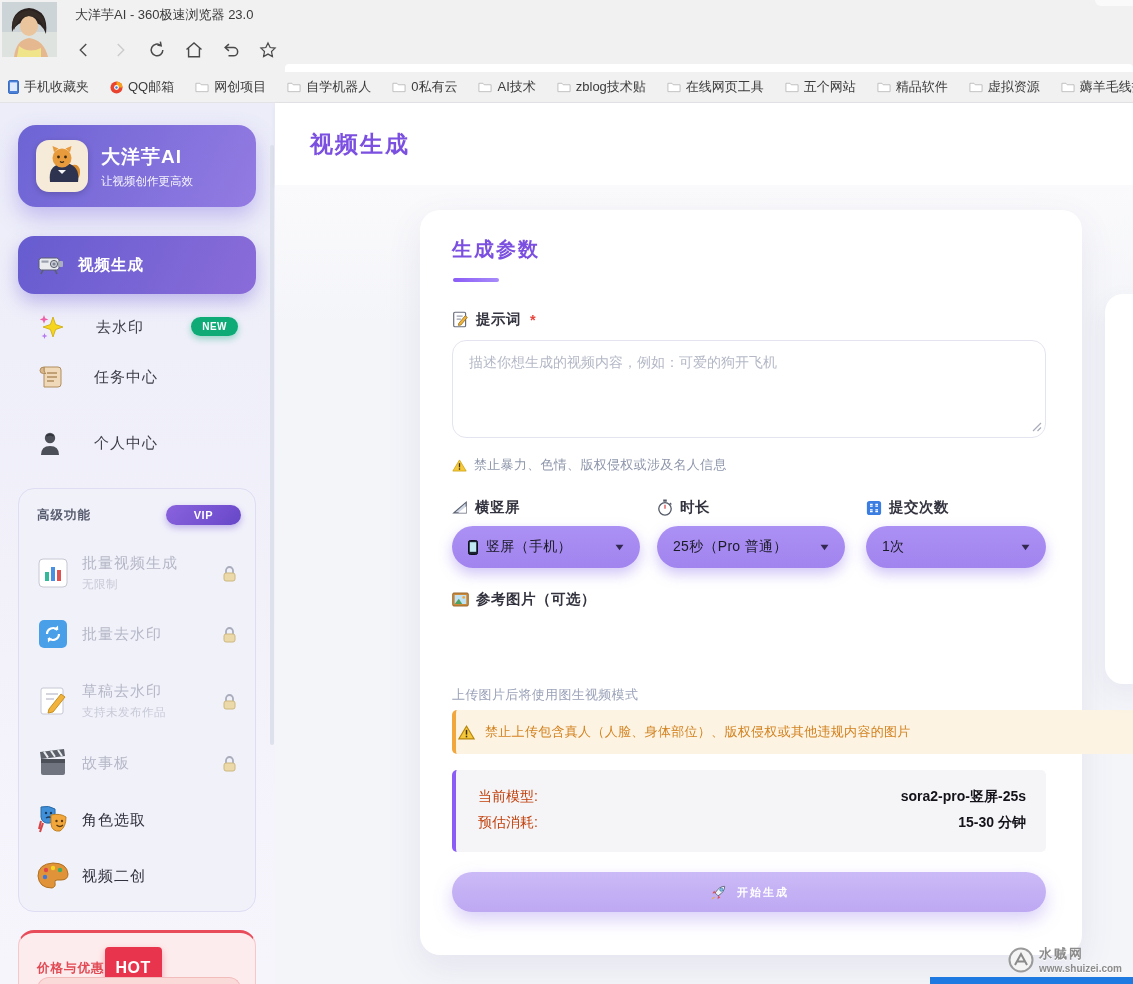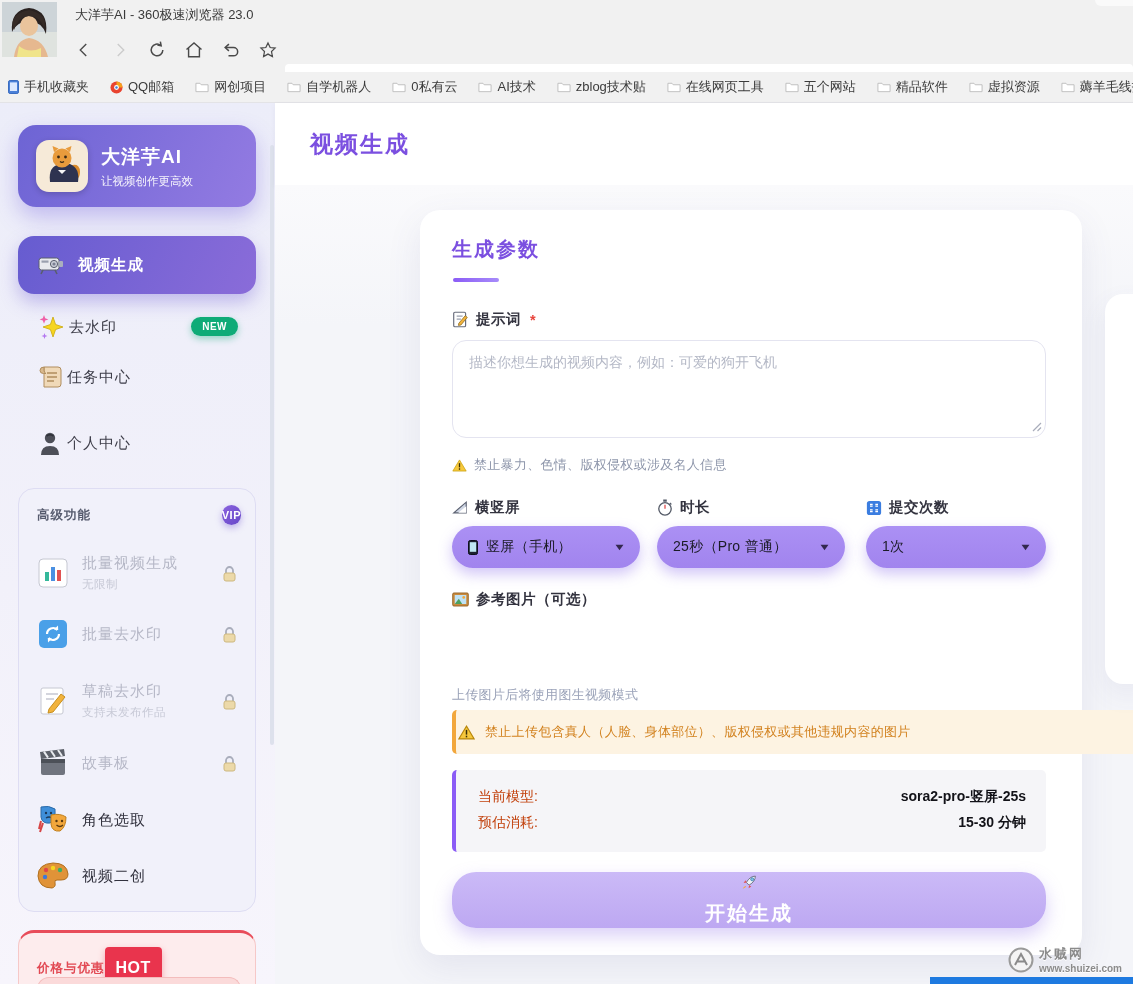--- a/index.html
+++ b/index.html
@@ -24,27 +24,27 @@
   .brand{position:absolute;left:18px;top:22px;width:238px;height:82px;border-radius:18px;
     background:linear-gradient(115deg,#6d64d4 0%,#937be2 100%);box-shadow:0 10px 22px rgba(110,90,220,.35);
     display:flex;align-items:center;padding-left:18px;box-sizing:border-box;gap:13px;cursor:pointer;}
   .brand-logo{width:52px;height:52px;border-radius:13px;background:#f6ead8;display:flex;align-items:center;justify-content:center;box-shadow:0 2px 6px rgba(0,0,0,.18);}
   .brand-title{font-size:19px;font-weight:700;color:#fff;letter-spacing:1px;}
   .brand-sub{font-size:11.5px;color:rgba(255,255,255,.92);margin-top:4px;}
   .nav-active{position:absolute;left:18px;top:133px;width:238px;height:58px;border-radius:16px;
     background:linear-gradient(115deg,#665cd0 0%,#8a6cd9 100%);box-shadow:0 8px 18px rgba(100,80,210,.35);
     display:flex;align-items:center;padding-left:20px;gap:14px;box-sizing:border-box;cursor:pointer;}
   .nav-active .lbl{color:#fff;font-weight:700;font-size:15.5px;letter-spacing:1px;}
-  .nav-item{position:absolute;left:18px;width:238px;height:44px;display:flex;align-items:center;padding-left:20px;gap:5px;box-sizing:border-box;cursor:pointer;}
+  .nav-item{position:absolute;left:18px;width:238px;height:44px;display:flex;align-items:center;padding-left:20px;gap:32px;box-sizing:border-box;cursor:pointer;}
   .nav-item .lbl{color:#3d3d49;font-size:15px;letter-spacing:1px;}
   .badge-new{position:absolute;right:18px;top:12px;background:#0eab77;color:#fff;font-size:10px;font-weight:700;padding:4px 11px;border-radius:11px;letter-spacing:.5px;box-shadow:0 3px 7px rgba(14,171,119,.4);}
   .vipcard{position:absolute;left:18px;top:385px;width:238px;height:424px;border-radius:16px;background:#f1f1fa;border:1px solid #deddf3;box-sizing:border-box;}
   .vip-head{position:absolute;left:18px;top:16px;right:14px;display:flex;align-items:center;justify-content:space-between;}
   .vip-head .t{font-size:12.5px;font-weight:700;color:#565b6e;letter-spacing:1px;}
-  .badge-vip{background:linear-gradient(135deg,#8a63de,#6747c8);color:#fff;font-size:11px;font-weight:700;padding:4px 0;border-radius:12px;letter-spacing:.5px;box-shadow:0 3px 7px rgba(110,80,210,.4);}
+  .badge-vip{background:linear-gradient(135deg,#8a63de,#6747c8);color:#fff;font-size:11px;font-weight:700;padding:4px 28px;border-radius:12px;letter-spacing:.5px;box-shadow:0 3px 7px rgba(110,80,210,.4);}
   .vip-row{position:absolute;left:0;width:238px;display:flex;align-items:center;padding:0 20px 0 18px;gap:13px;box-sizing:border-box;cursor:pointer;}
   .vip-row .txts{flex:1;}
   .vip-row .l{font-size:15px;color:#32323e;letter-spacing:1px;}
   .vip-row.locked .l{color:#b5b7c6;}
   .vip-row .s{font-size:11.5px;color:#c7c9d6;margin-top:4px;letter-spacing:.5px;}
   .pricecard{position:absolute;left:18px;top:827px;width:238px;height:80px;border-radius:16px;background:#fdeced;border:1px solid #f6c8c8;border-top:3px solid #e84c5a;box-sizing:border-box;}
   .price-head{position:absolute;left:18px;top:14px;right:8px;display:flex;align-items:center;justify-content:flex-start;}
   .price-head .t{font-size:12.5px;font-weight:700;color:#e24a54;letter-spacing:1px;}
   .badge-hot{background:#e9344d;color:#fff;font-size:16px;font-weight:700;padding:12px 11px;border-radius:4px;letter-spacing:.5px;box-shadow:0 3px 7px rgba(230,60,80,.4);}
   .price-inner{position:absolute;left:18px;top:44px;width:202px;height:30px;border-radius:12px 12px 0 0;background:#fbdada;border:1px solid #f3bcbc;border-bottom:none;}
@@ -64,21 +64,21 @@
   .warn-line{position:absolute;left:32px;top:246px;display:flex;align-items:center;gap:7px;font-size:13px;color:#8e96ab;letter-spacing:.3px;}
   .dd{position:absolute;top:316px;height:42px;border-radius:21px;background:linear-gradient(180deg,#ab90f4,#a184ee);box-shadow:0 6px 14px rgba(140,110,235,.40);display:flex;align-items:center;padding:0 16px 0 16px;box-sizing:border-box;gap:8px;cursor:pointer;}
   .dd .val{flex:1;font-size:14px;color:#1b1b26;font-weight:500;letter-spacing:.3px;}
   .dashed-btn{position:absolute;left:32px;top:410px;width:594px;height:46px;border:2px dashed #d6d6e6;border-radius:12px;box-sizing:border-box;display:flex;align-items:center;padding-left:22px;gap:9px;font-size:14.5px;font-weight:700;color:#33333f;cursor:pointer;background:#fff;letter-spacing:.5px;}
   .hint{position:absolute;left:32px;top:476px;font-size:13px;color:#9aa2b8;letter-spacing:.3px;}
   .orange-box{position:absolute;left:32px;top:500px;width:704px;height:44px;background:#fdf3e2;border-left:4px solid #f2a73c;border-radius:5px;box-sizing:border-box;display:flex;align-items:center;padding-left:2px;gap:10px;font-size:13px;color:#d2821f;letter-spacing:.3px;}
   .info-box{position:absolute;left:32px;top:560px;width:594px;height:82px;background:#f5f5f8;border-left:4px solid #8b5cf6;border-radius:5px;box-sizing:border-box;padding:14px 20px 0 22px;}
   .info-row{display:flex;justify-content:space-between;align-items:center;height:26px;}
   .info-row .k{font-size:14px;color:#c2410c;}
   .info-row .v{font-size:14px;font-weight:700;color:#121218;}
-  .gen-btn{position:absolute;left:32px;top:662px;width:594px;height:56px;border-radius:24px;border:none;background:linear-gradient(180deg,#cbbaf7,#bda8f2);box-shadow:0 8px 18px rgba(150,120,235,.35);display:flex;align-items:center;justify-content:center;gap:9px;color:#fff;font-size:20px;font-weight:700;letter-spacing:2px;cursor:pointer;font-family:inherit;flex-direction:column;}
+  .gen-btn{position:absolute;left:32px;top:662px;width:594px;height:40px;border-radius:24px;border:none;background:linear-gradient(180deg,#cbbaf7,#bda8f2);box-shadow:0 8px 18px rgba(150,120,235,.35);display:flex;align-items:center;justify-content:center;gap:9px;color:#fff;font-size:11px;font-weight:700;letter-spacing:2px;cursor:pointer;font-family:inherit;}
   .peek-card{position:absolute;left:830px;top:109px;width:40px;height:390px;background:#fff;border-radius:18px 0 0 18px;box-shadow:0 10px 26px rgba(90,90,150,.08);}
   .watermark{position:absolute;left:1008px;top:842px;display:flex;align-items:center;gap:5px;}
   .wm-texts .n{font-size:13px;font-weight:700;color:#8b8b8b;text-shadow:0 1px 0 #fff;letter-spacing:2px;}
   .wm-texts .u{font-size:10px;font-weight:700;color:#8b8b8b;text-shadow:0 1px 0 #fff;}
   .bluebar{position:absolute;left:930px;top:874px;width:203px;height:7px;background:#1e7ae0;}
   svg{display:block;}
 </style>
 </head>
 <body>
 

